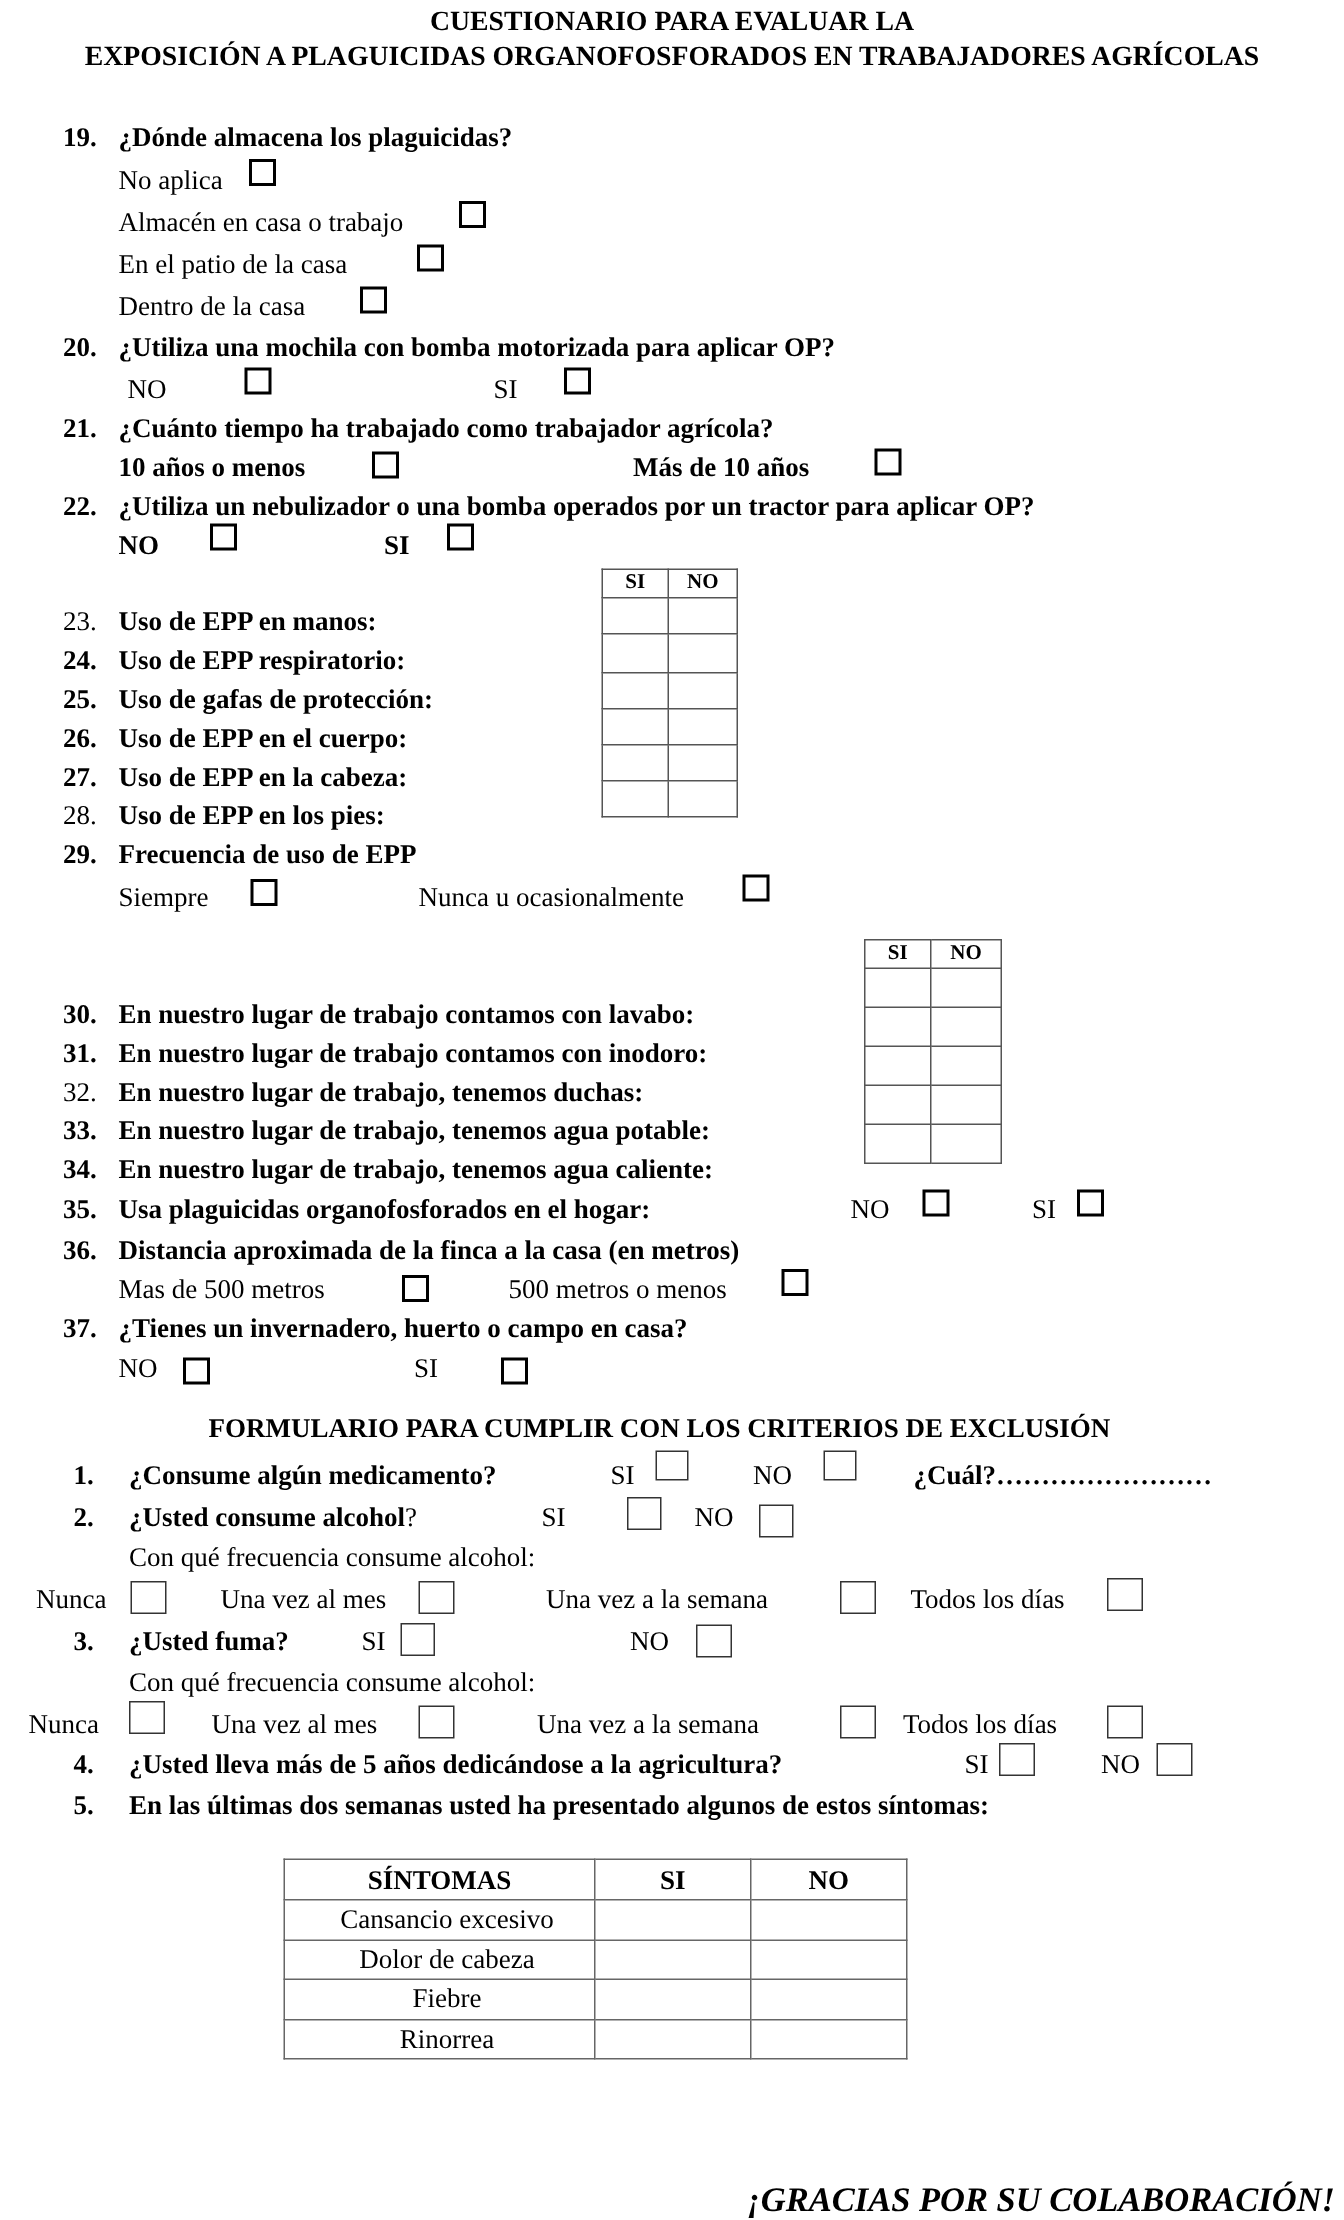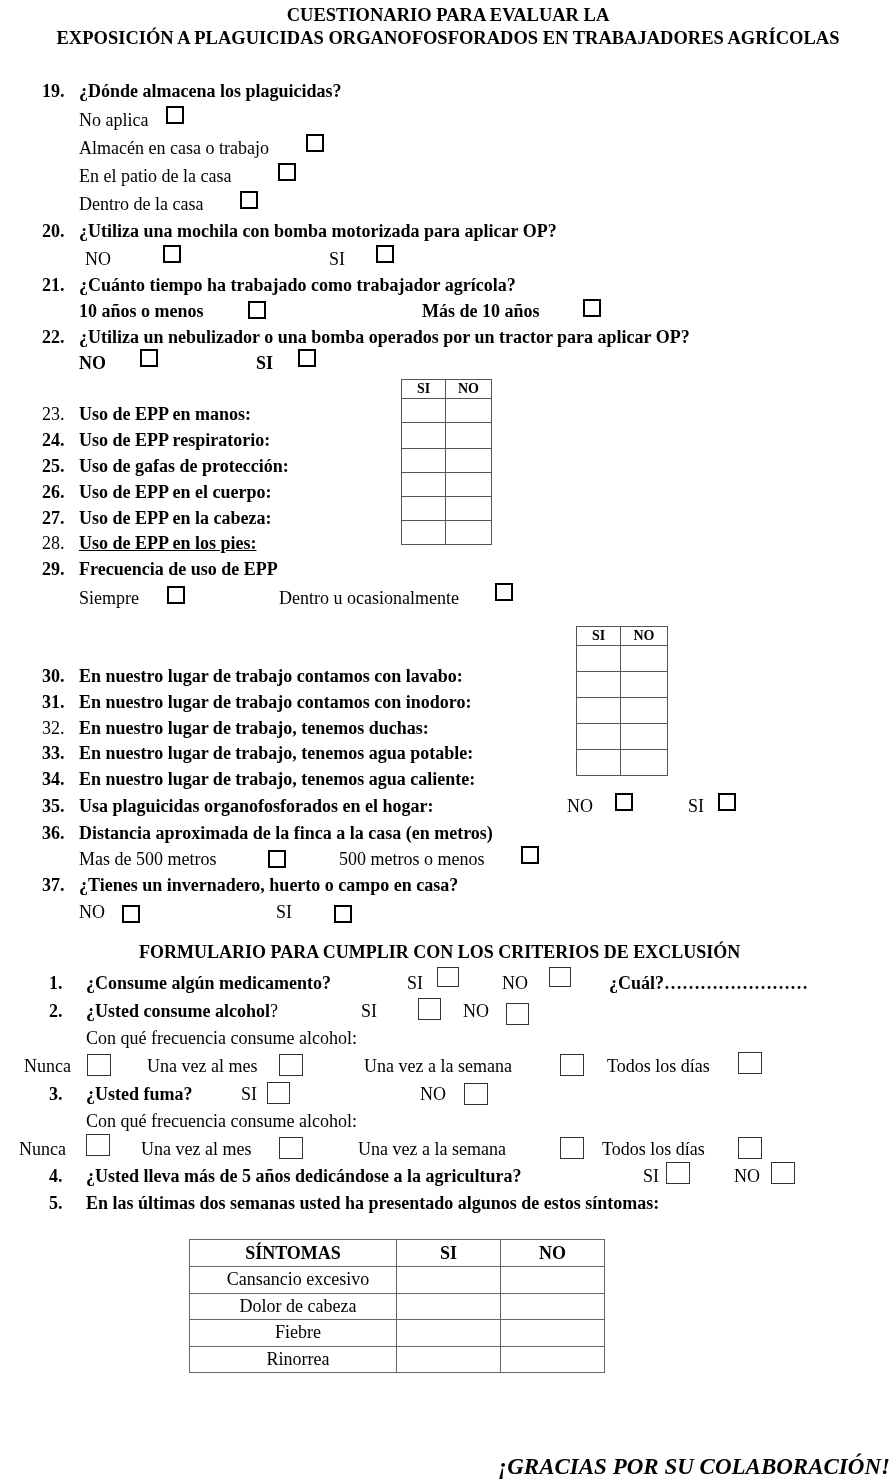--- a/index.html
+++ b/index.html
@@ -94,27 +94,27 @@
 <div class="abs b" style="left:79px;top:405px;">Uso de EPP en manos:</div>
 <div class="abs b" style="left:42px;top:431px;">24.</div>
 <div class="abs b" style="left:79px;top:431px;">Uso de EPP respiratorio:</div>
 <div class="abs b" style="left:42px;top:457px;">25.</div>
 <div class="abs b" style="left:79px;top:457px;">Uso de gafas de protección:</div>
 <div class="abs b" style="left:42px;top:483px;">26.</div>
 <div class="abs b" style="left:79px;top:483px;">Uso de EPP en el cuerpo:</div>
 <div class="abs b" style="left:42px;top:509px;">27.</div>
 <div class="abs b" style="left:79px;top:509px;">Uso de EPP en la cabeza:</div>
 <div class="abs n" style="left:42px;top:534px;">28.</div>
-<div class="abs b" style="left:79px;top:534px;text-decoration:underline;">Uso de EPP en los pies:</div>
+<div class="abs b" style="left:79px;top:534px;">Uso de EPP en los pies:</div>
 
 <div class="abs b" style="left:42px;top:560px;">29.</div>
 <div class="abs b" style="left:79px;top:560px;">Frecuencia de uso de EPP</div>
 <div class="abs" style="left:79px;top:589px;">Siempre</div>
 <div class="cb" style="left:167px;top:586px;"></div>
-<div class="abs" style="left:279px;top:589px;">Dentro u ocasionalmente</div>
+<div class="abs" style="left:279px;top:589px;">Nunca u ocasionalmente</div>
 <div class="cb" style="left:495px;top:583px;"></div>
 
 <table class="grid" style="left:576px;top:626px;">
   <tbody>
       <tr>
     <th style="width:43px;">SI</th>
     <th style="width:46px;">NO</th>
   </tr>
   <tr style="height:26px;">
         <td></td>

